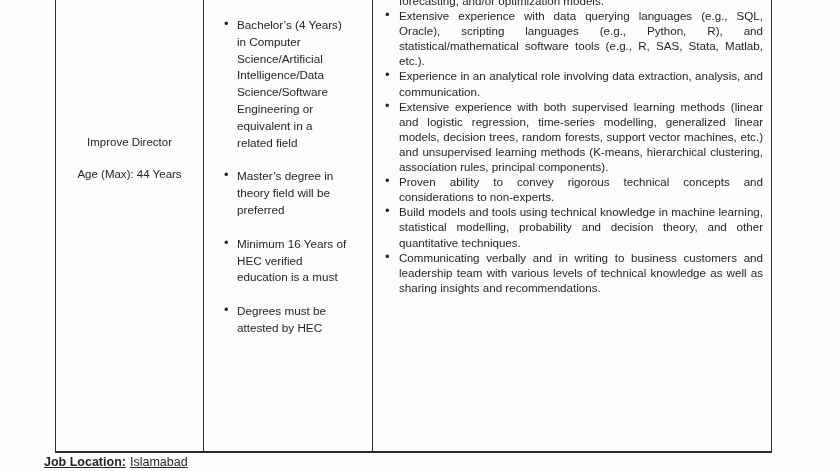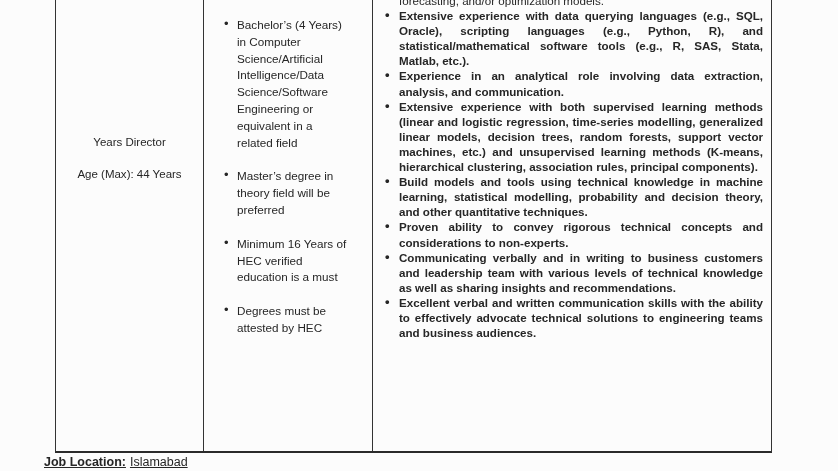--- a/index.html
+++ b/index.html
@@ -66,21 +66,20 @@
     padding: 5px 8px 0 10px;
     font-size: 11.6px;
     line-height: 15.1px;
   }
   .cut-line { padding-left: 16px; white-space: nowrap; }
   .col-experience ul { list-style: none; margin: 0; padding: 0; }
   .col-experience li {
     position: relative;
     padding-left: 16px;
     text-align: justify;
-    font-weight: bold;
   }
   .col-experience li::before {
     content: "\2022";
     position: absolute;
     left: 2px;
     top: -1px;
     font-size: 13px;
   }
 
   
@@ -94,43 +93,42 @@
   .footer b { font-weight: bold; margin-right: 4px; }
 </style>
 </head>
 <body>
 
 <div class="canvas">
 
   <div class="jobtable">
 
     <div class="col col-position">
-      <div>Years Director</div>
+      <div>Improve Director</div>
       <div class="age-line"><span>Age (</span><b>Max</b><span>): 44 Years</span></div>
     </div>
 
     <div class="col col-qualification">
       <ul>
         <li>Bachelor’s (4 Years) in Computer Science/Artificial Intelligence/Data Science/Software Engineering or equivalent in a related field</li>
         <li>Master’s degree in theory field will be preferred</li>
         <li>Minimum 16 Years of HEC verified education is a must</li>
         <li>Degrees must be attested by HEC</li>
       </ul>
     </div>
 
     <div class="col col-experience">
       <div class="cut-line">forecasting, and/or optimization models.</div>
       <ul>
         <li>Extensive experience with data querying languages (e.g., SQL, Oracle), scripting languages (e.g., Python, R), and statistical/mathematical software tools (e.g., R, SAS, Stata, Matlab, etc.).</li>
         <li>Experience in an analytical role involving data extraction, analysis, and communication.</li>
         <li>Extensive experience with both supervised learning methods (linear and logistic regression, time-series modelling, generalized linear models, decision trees, random forests, support vector machines, etc.) and unsupervised learning methods (K-means, hierarchical clustering, association rules, principal components).</li>
+        <li>Proven ability to convey rigorous technical concepts and considerations to non-experts.</li>
         <li>Build models and tools using technical knowledge in machine learning, statistical modelling, probability and decision theory, and other quantitative techniques.</li>
-        <li>Proven ability to convey rigorous technical concepts and considerations to non-experts.</li>
         <li>Communicating verbally and in writing to business customers and leadership team with various levels of technical knowledge as well as sharing insights and recommendations.</li>
-        <li>Excellent verbal and written communication skills with the ability to effectively advocate technical solutions to engineering teams and business audiences.</li>
       </ul>
     </div>
 
   </div>
 
   <div class="footer"><b>Job Location:</b><span>Islamabad</span></div>
 
 </div>
 
 </body></html>

